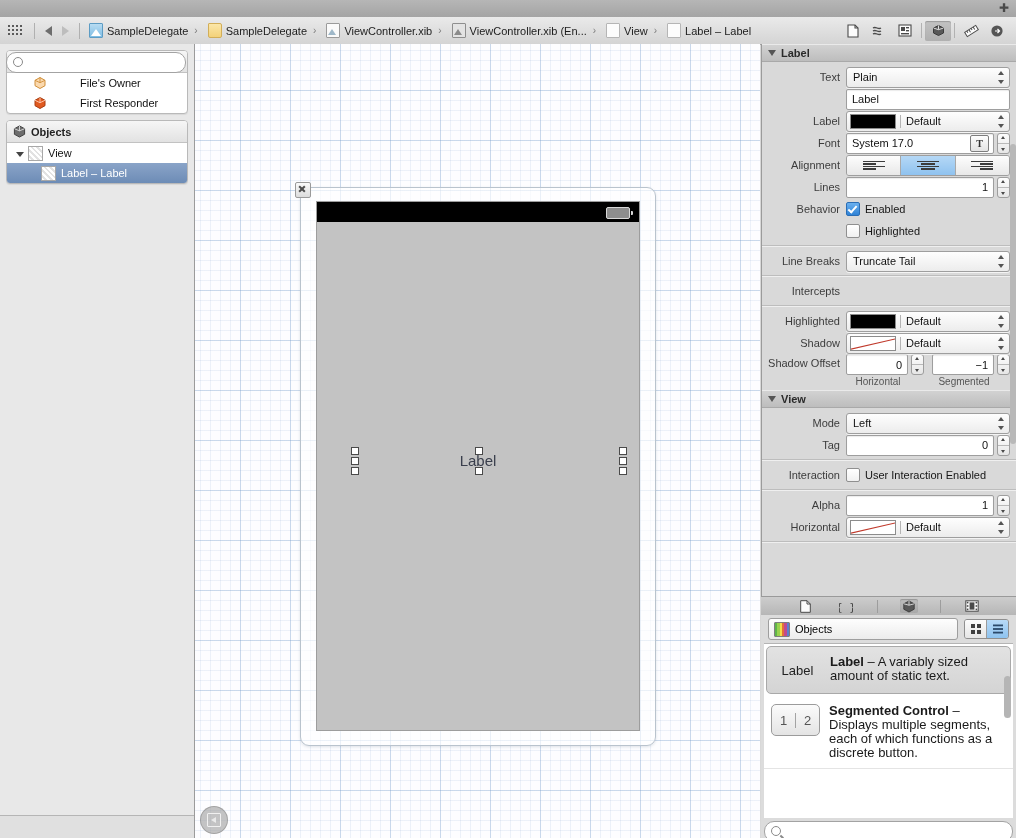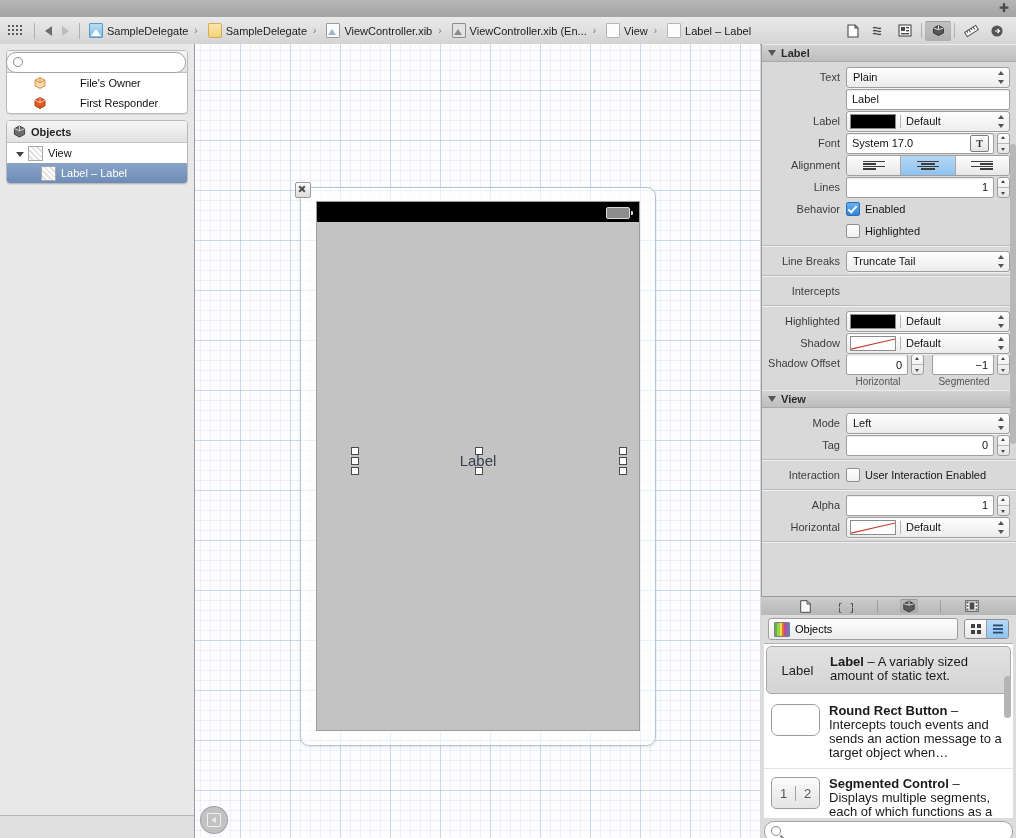--- a/index.html
+++ b/index.html
@@ -904,27 +904,20 @@
       <div class="lib-item sel">
         <div class="thumb">
           <span>Label</span>
         </div>
         <div class="lib-txt">
           <b>Label</b>
           <span>– A variably sized amount of static text.</span>
         </div>
       </div>
 
-      <div class="lib-item">
-        <div class="thumb rrb"></div>
-        <div class="lib-txt">
-          <b>Round Rect Button</b>
-          <span>– Intercepts touch events and sends an action message to a target object when…</span>
-        </div>
-      </div>
 
       <div class="lib-item">
         <div class="thumb seg">
           <span>1</span>
           <span>2</span>
         </div>
         <div class="lib-txt">
           <b>Segmented Control</b>
           <span>– Displays multiple segments, each of which functions as a discrete button.</span>
         </div>

